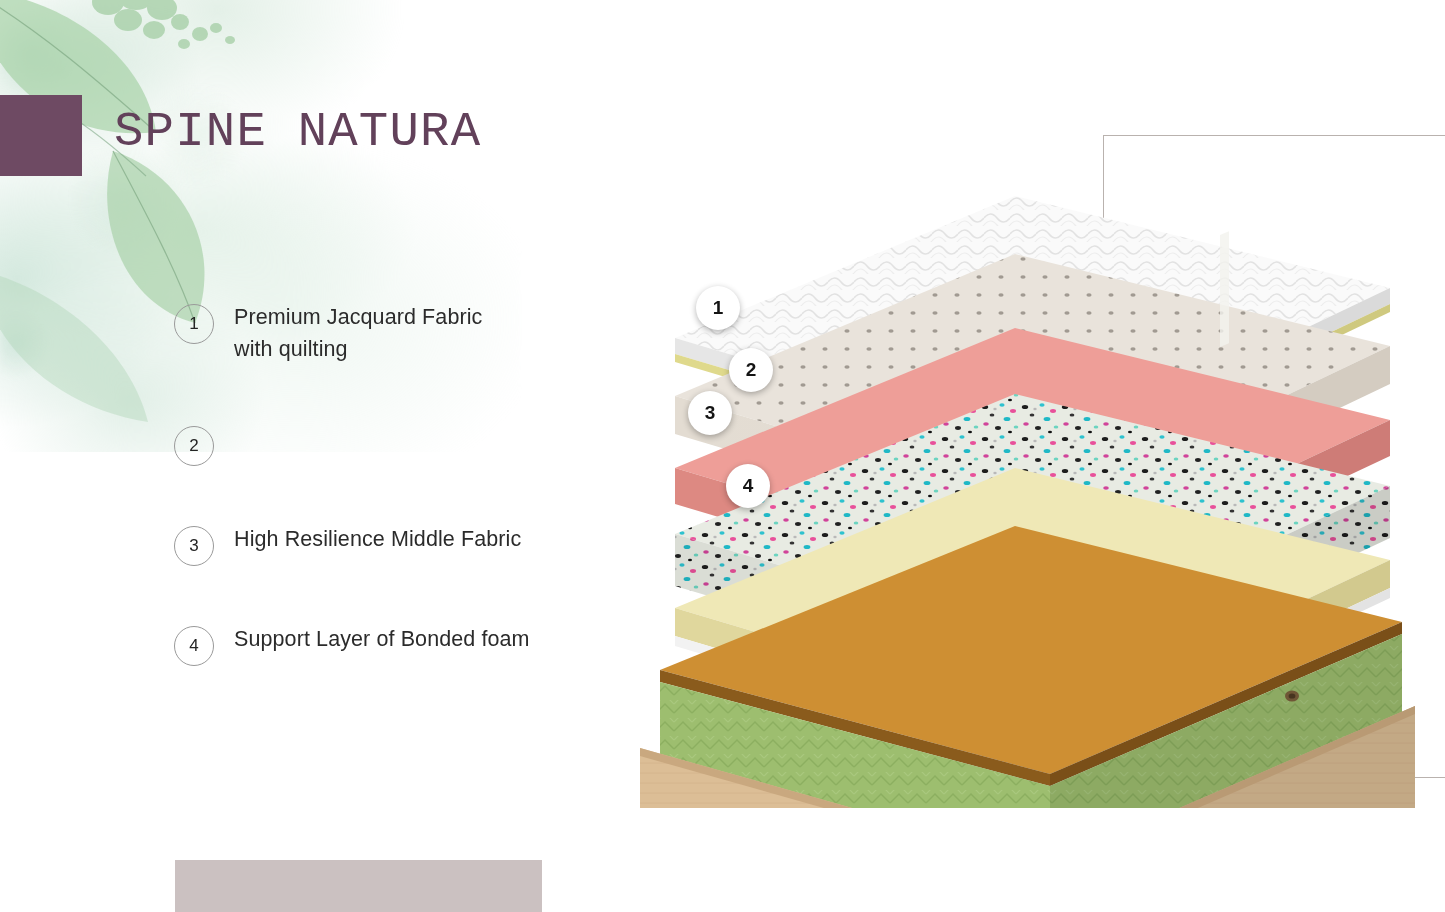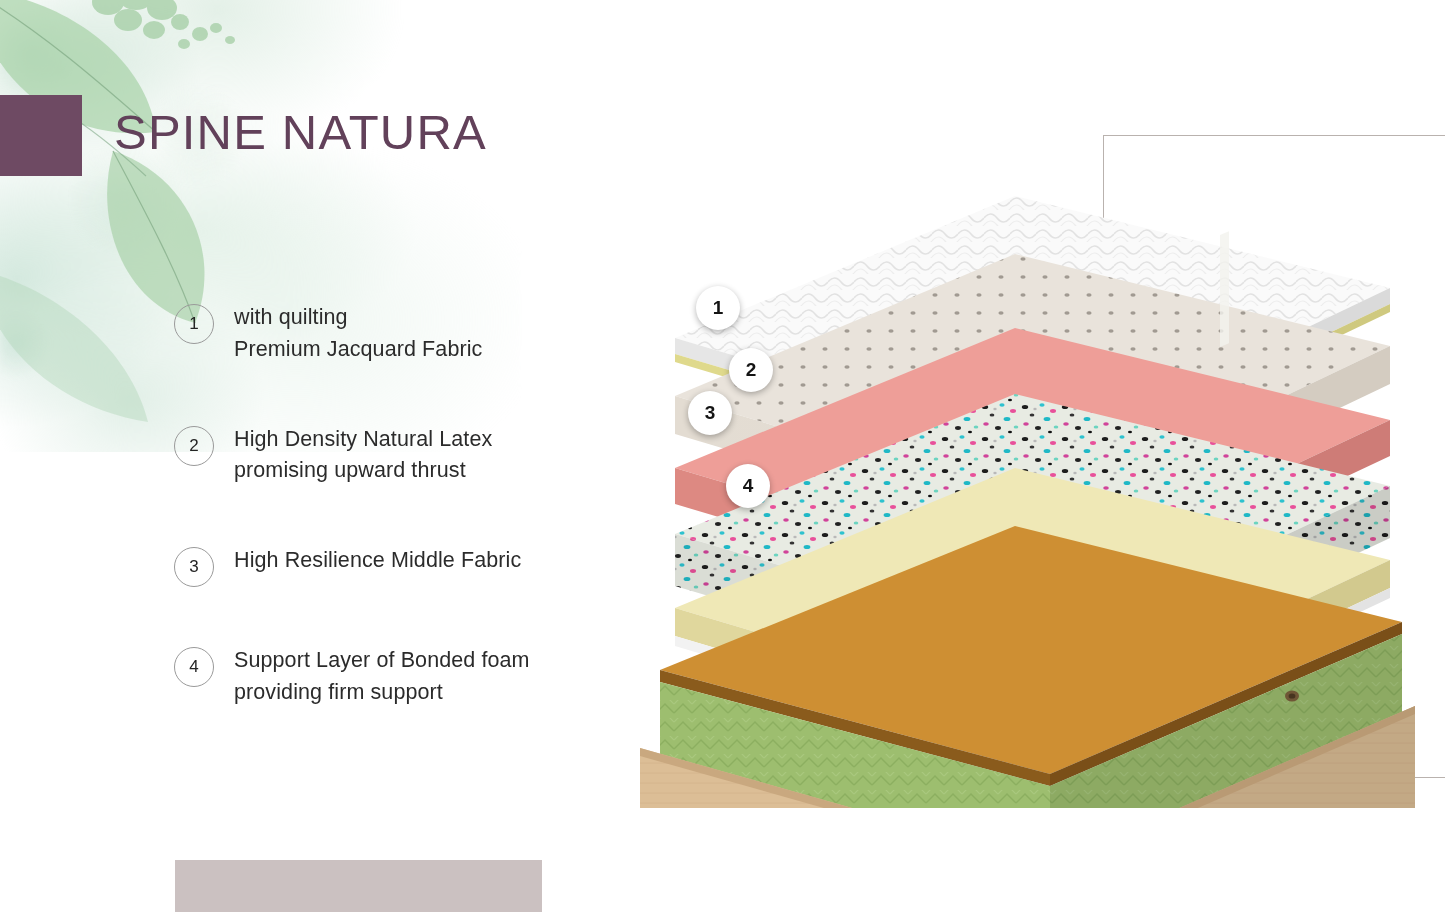--- a/index.html
+++ b/index.html
@@ -44,21 +44,21 @@
 
   
   .brand-square{
     position:absolute; left:0; top:95px; width:82px; height:81px;
     background:#6e4a63;
   }
   .page-title{
     position:absolute; left:114px; top:104px;
     font-size:49px; letter-spacing:1.2px; font-weight:400;
     color:#62415a; white-space:nowrap;
-    font-family:Liberation Sans, sans-serif;
+    font-family:Liberation Mono, monospace;
   }
 
   
   .features{ position:absolute; left:174px; top:302px; width:430px; }
   .feature{ display:flex; align-items:flex-start; margin-bottom:58px; }
   .feature:last-child{ margin-bottom:0; }
   .f-badge{
     flex:0 0 auto; width:40px; height:40px; border-radius:50%;
     border:1.3px solid #9a9a9a; background:transparent;
     display:flex; align-items:center; justify-content:center;
@@ -154,45 +154,40 @@
 </div>
 
 <div class="brand-square"></div>
 <h1 class="page-title">SPINE NATURA</h1>
 
 <div class="features">
 
   <div class="feature">
     <div class="f-badge">1</div>
     <div class="f-text">
+      <span>Premium Jacquard Fabric</span>
       <span>with quilting</span>
-      <span>Premium Jacquard Fabric</span>
     </div>
   </div>
 
   <div class="feature">
     <div class="f-badge">2</div>
-    <div class="f-text">
-      <span>High Density Natural Latex</span>
-      <span>promising upward thrust</span>
-    </div>
   </div>
 
   <div class="feature">
     <div class="f-badge">3</div>
     <div class="f-text">
       <span>High Resilience Middle Fabric</span>
     </div>
   </div>
 
   <div class="feature">
     <div class="f-badge">4</div>
     <div class="f-text">
       <span>Support Layer of Bonded foam</span>
-      <span>providing firm support</span>
     </div>
   </div>
 
 </div>
 
 <div class="bracket-tr"></div>
 <div class="bracket-br"></div>
 
 <div class="bottom-bar"></div>
 

